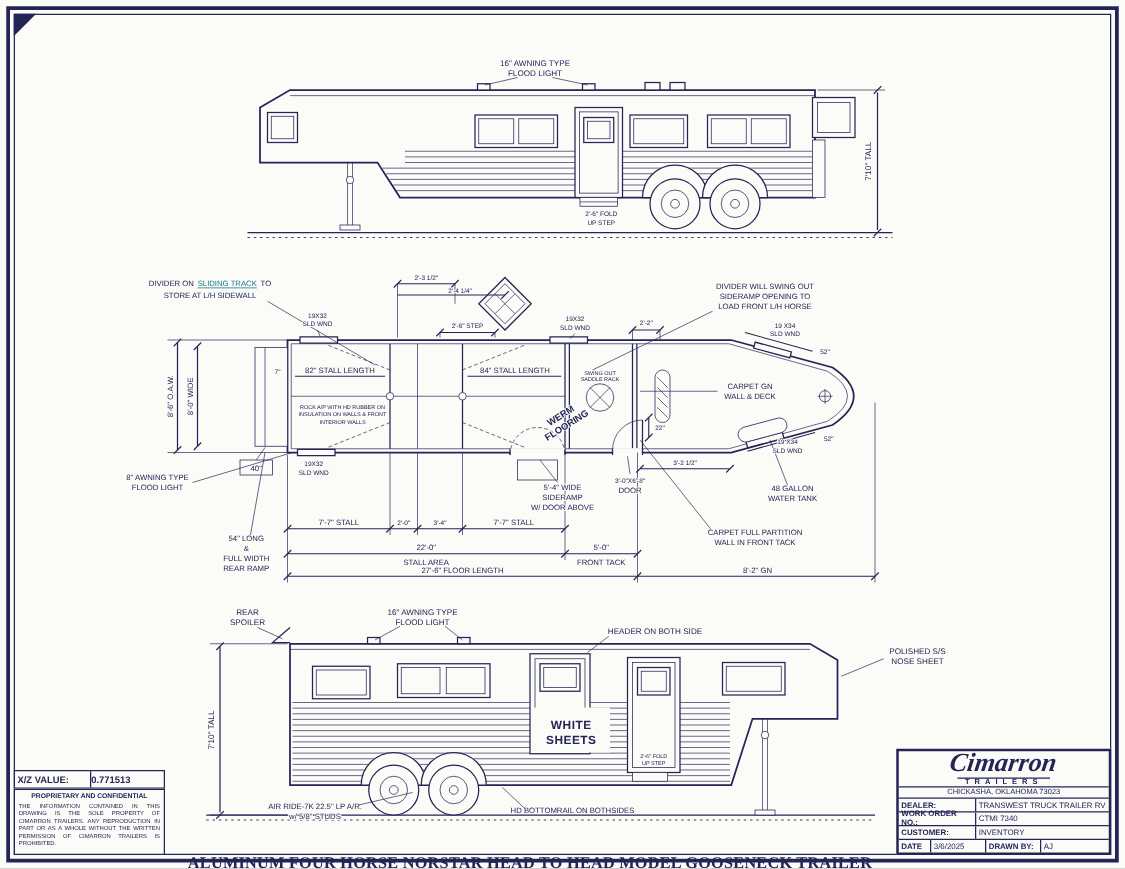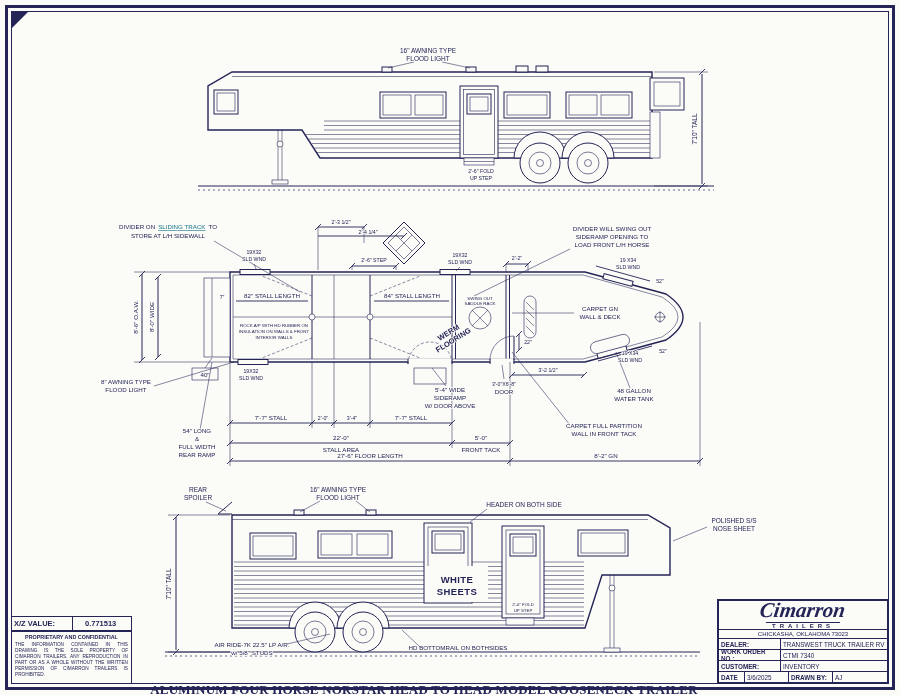--- a/index.html
+++ b/index.html
@@ -19,21 +19,21 @@
   .ln{stroke:var(--ink);stroke-width:1;fill:none}
   .ln12{stroke:var(--ink);stroke-width:1.4;fill:none}
   .th{stroke:var(--ink);stroke-width:.55;fill:none}
   .tk{stroke:var(--ink);stroke-width:.9;fill:none}
   .dash{stroke-dasharray:3 2}
   .gdash{stroke-dasharray:2 3;stroke-width:.7}
   .wh{fill:var(--paper);stroke:var(--ink);stroke-width:1}
   .whth{fill:var(--paper);stroke:var(--ink);stroke-width:.6}
   
   .xz-box{position:absolute;left:11px;top:616px;width:121px;height:15px;border:1.6px solid var(--ink);
-          box-sizing:border-box;display:flex;align-items:center;font-size:7.5px;font-weight:bold;background:var(--paper);gap:12px;}
+          box-sizing:border-box;display:flex;align-items:center;font-size:7.5px;font-weight:bold;background:var(--paper);}
   .xz-label{flex:0 0 56px;padding:0 2px;border-right:1.2px solid var(--ink);height:100%;display:flex;align-items:center;}
   .xz-value{flex:1;text-align:left;}
   .prop-box{position:absolute;left:11px;top:631px;width:121px;height:53px;border:1.6px solid var(--ink);
             box-sizing:border-box;padding:2px 3px;background:var(--paper);}
   .prop-head{font-size:5.4px;font-weight:bold;text-align:center;margin-bottom:1.5px;}
   .prop-body{font-size:4.7px;line-height:1.3;text-align:justify;}
   .main-title{position:absolute;left:134px;top:664px;width:580px;text-align:center;
               font-family:"Liberation Serif",serif;font-weight:bold;font-size:13px;letter-spacing:.2px;
               border-bottom:1.5px solid var(--ink);padding-bottom:2px;margin-top:18px;}
   .title-block{position:absolute;left:717px;top:599px;width:172px;height:85px;border:2px solid var(--ink);

